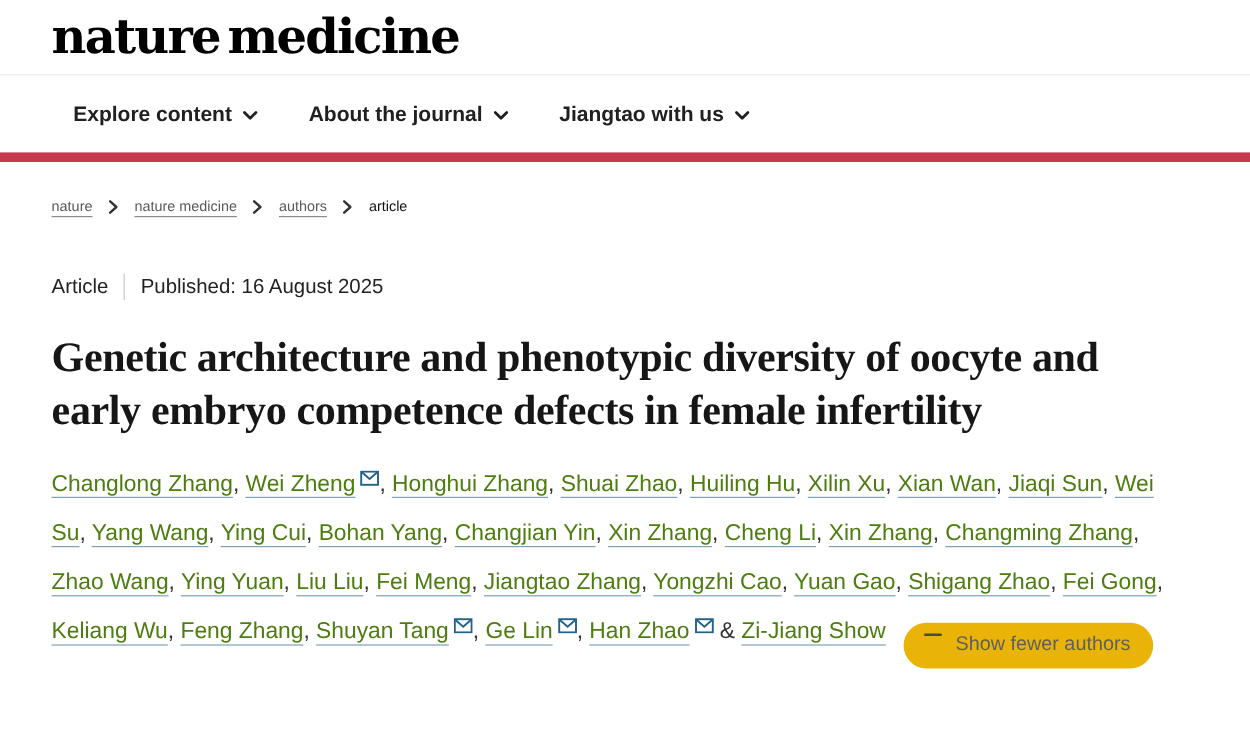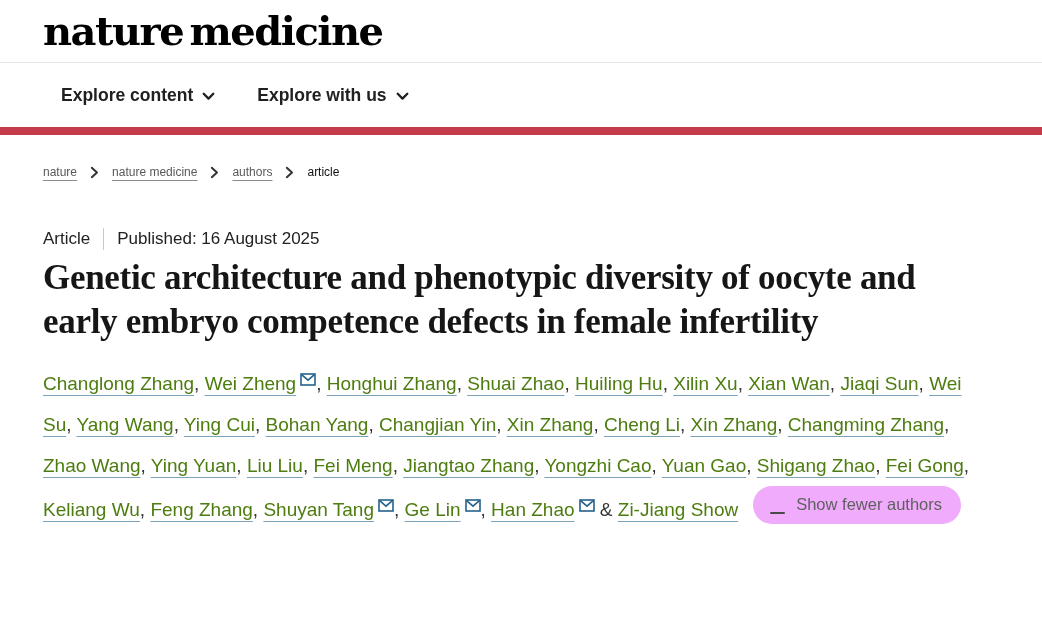--- a/index.html
+++ b/index.html
@@ -35,41 +35,41 @@
     text-decoration-color: #8a8a8a; text-underline-offset: 4px; text-decoration-thickness: 1px;
     cursor: pointer;
   }
   .crumb-current { color: #111; }
   .crumb-sep { margin: 0 13px; display: flex; align-items: center; }
   
   .meta-line { margin: 49px 0 0 43px; display: flex; align-items: center; font-size: 17px; color: #222; }
   .meta-divider { width: 1px; height: 22px; background: #c9c9c9; margin: 0 13px; }
   
   .article-title {
-    margin: 6px 0 0 43px; width: 950px;
+    margin: 26px 0 0 43px; width: 950px;
     font-family: "Liberation Serif", serif;
     font-weight: 700; font-size: 35px; line-height: 44px;
     letter-spacing: -0.3px; color: #161616;
   }
   
   .authors {
     margin: 19px 0 0 43px; width: 930px;
     font-size: 19px; line-height: 41px; color: #333;
   }
   .author-link {
     color: #4d7c0f; text-decoration: underline;
     text-decoration-color: rgba(37, 98, 139, 0.6);
     text-underline-offset: 4.5px; text-decoration-thickness: 1px;
     cursor: pointer; white-space: normal;
   }
   .author-sep { color: #333; }
   .email-icon { color: #25628b; display: inline-block; margin-left: 4px; vertical-align: 4px; cursor: pointer; line-height: 0; }
   .show-fewer-btn {
-    display: inline-flex; align-items: flex-end; gap: 11px;
-    background: #f0abfc; border: none; border-radius: 22px;
+    display: inline-flex; align-items: flex-start; gap: 11px;
+    background: #eab308; border: none; border-radius: 22px;
     padding: 9px 19px 10px 17px; margin-left: 15px;
     font-family: "Liberation Sans", sans-serif;
     font-size: 16.5px; color: #5f5f5f; cursor: pointer;
     vertical-align: 2px;
   }
   .minus-glyph { width: 15px; height: 2.5px; background: #4a4a4a; border-radius: 2px; display: inline-block; }
 </style>
 </head>
 <body>
 
@@ -81,21 +81,29 @@
 <nav class="main-nav">
   <span class="nav-item">
     <span>Explore content</span>
     <span>
         <svg width="13" height="9" viewBox="0 0 13 9">
           <path d="M1.7 1.7 L6.5 6.6 L11.3 1.7" stroke="#202020" stroke-width="2.3" fill="none" stroke-linecap="round" stroke-linejoin="round"></path>
         </svg>
       </span>
   </span>
   <span class="nav-item">
-    <span>Explore with us</span>
+    <span>About the journal</span>
+    <span>
+        <svg width="13" height="9" viewBox="0 0 13 9">
+          <path d="M1.7 1.7 L6.5 6.6 L11.3 1.7" stroke="#202020" stroke-width="2.3" fill="none" stroke-linecap="round" stroke-linejoin="round"></path>
+        </svg>
+      </span>
+  </span>
+  <span class="nav-item">
+    <span>Jiangtao with us</span>
     <span>
         <svg width="13" height="9" viewBox="0 0 13 9">
           <path d="M1.7 1.7 L6.5 6.6 L11.3 1.7" stroke="#202020" stroke-width="2.3" fill="none" stroke-linecap="round" stroke-linejoin="round"></path>
         </svg>
       </span>
   </span>
 </nav>
 
 <div class="brand-bar"></div>
 

